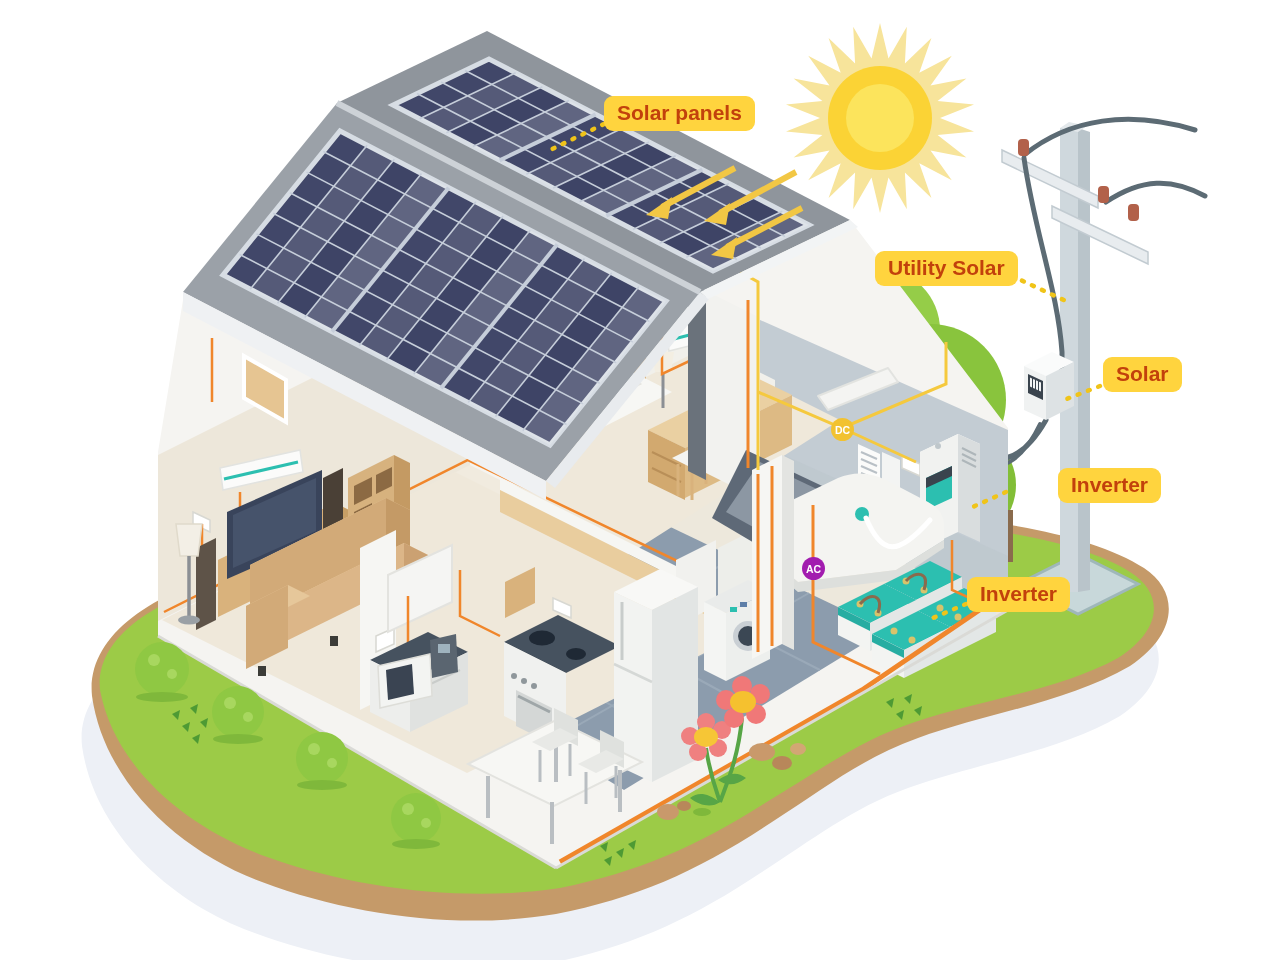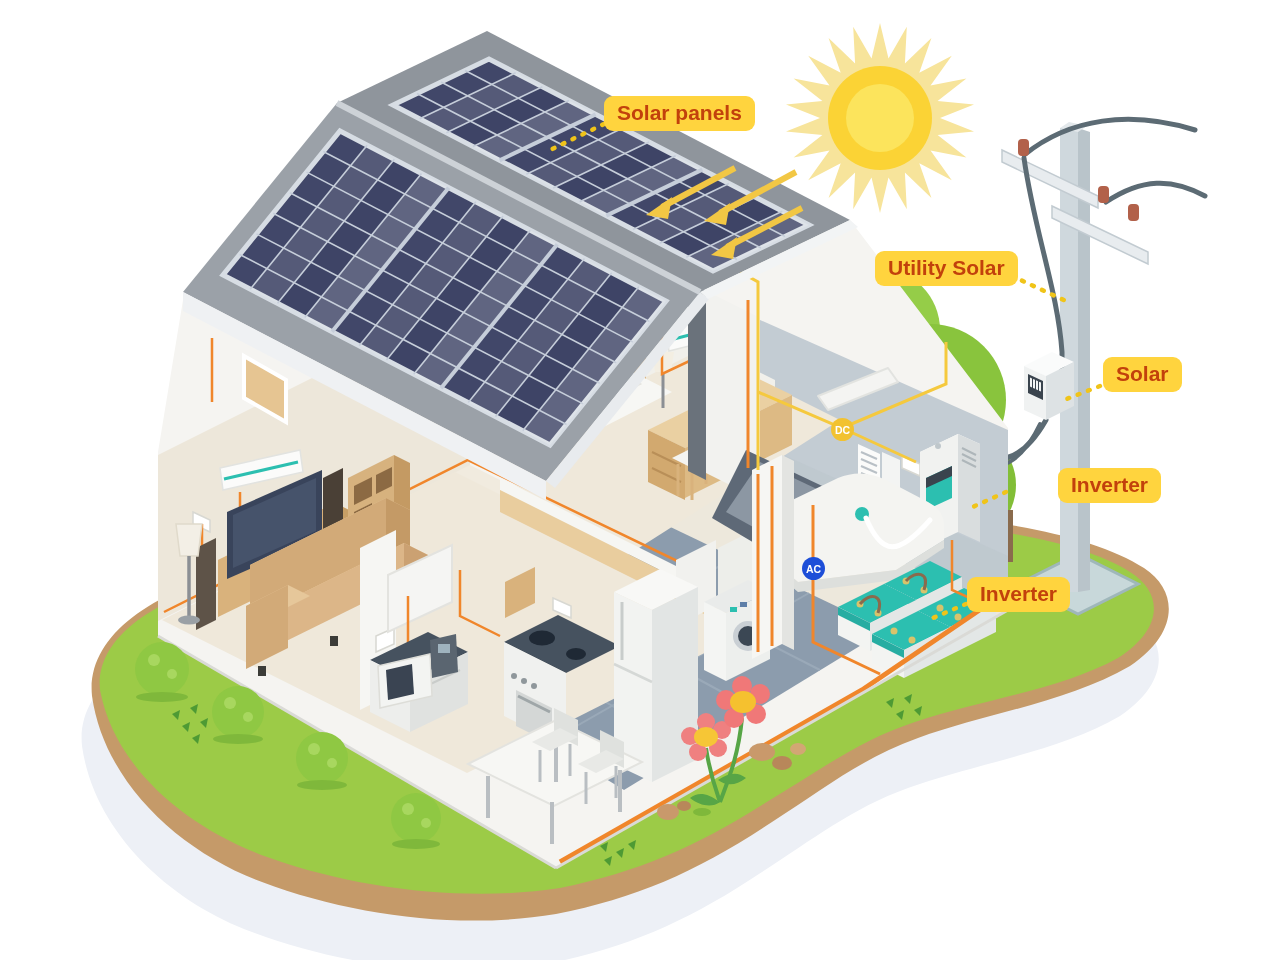--- a/index.html
+++ b/index.html
@@ -5,21 +5,21 @@
   html,body{margin:0;padding:0;background:#ffffff;}
   .stage{position:relative;width:1280px;height:960px;background:#ffffff;overflow:hidden;
          font-family:"Liberation Sans",sans-serif;}
   .stage svg{position:absolute;left:0;top:0;}
   .callout{position:absolute;background:#FFD43E;color:#c2410c;font-weight:bold;
            font-size:21px;line-height:1.15;padding:5px 13px 6px;border-radius:9px;
            white-space:nowrap;}
   .badge{position:absolute;width:23px;height:23px;border-radius:50%;color:#ffffff;
          font-weight:bold;font-size:10.5px;display:flex;align-items:center;justify-content:center;}
   .badge.dc{background:#F2C230;}
-  .badge.ac{background:#1d4ed8;}
+  .badge.ac{background:#a21caf;}
 </style>
 </head>
 <body>
 
 <div class="stage">
 <svg width="1280" height="960" viewBox="0 0 1280 960">
 
   <g>
     <path fill="#EDF0F6" transform="translate(-10,50)" d="M 92,696 C 86,638 148,594 236,570 C 332,548 424,548 524,532 C 644,512 764,507 874,512 C 986,516 1092,534 1144,568 C 1180,592 1178,634 1130,666 C 1068,702 984,714 918,738 C 862,758 822,790 772,822 C 700,870 638,898 556,914 C 462,930 352,916 262,882 C 180,852 104,782 92,696 Z"></path>
     <path fill="#C59A69" d="M 92,696 C 86,638 148,594 236,570 C 332,548 424,548 524,532 C 644,512 764,507 874,512 C 986,516 1092,534 1144,568 C 1180,592 1178,634 1130,666 C 1068,702 984,714 918,738 C 862,758 822,790 772,822 C 700,870 638,898 556,914 C 462,930 352,916 262,882 C 180,852 104,782 92,696 Z"></path>

